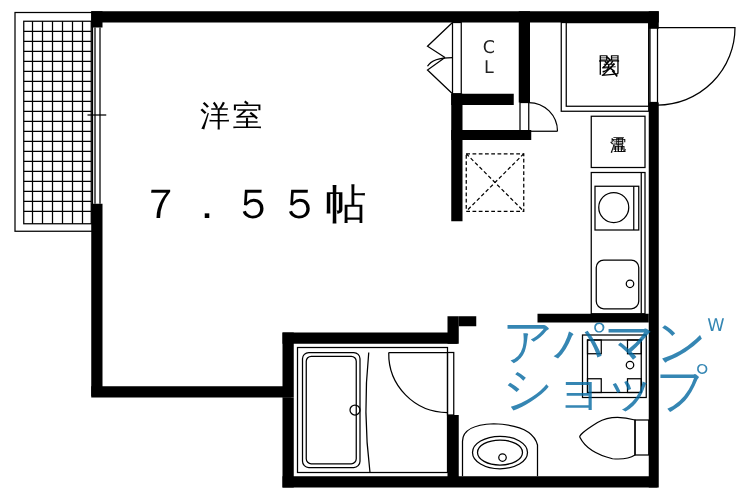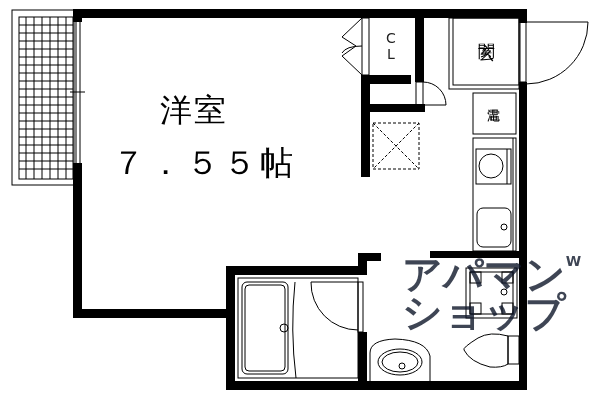--- a/index.html
+++ b/index.html
@@ -1,25 +1,25 @@
 <!DOCTYPE html>
 <html><head>
 <meta charset="utf-8">
 <style>
   html, body { margin:0; padding:0; background:#ffffff; }
   body { width:600px; height:400px; position:relative; overflow:hidden; font-family:"DejaVu Sans", sans-serif; }
   svg { position:absolute; left:0; top:0; }
   .label { position:absolute; color:#000; white-space:nowrap; line-height:1; }
-  .room-name { left:160px; top:94px; font-size:32px; letter-spacing:2px; }
+  .room-name { left:160px; top:81px; font-size:24px; letter-spacing:2px; }
   .room-size { left:112px; top:146px; font-size:33px; letter-spacing:4px; }
   .vert { writing-mode:vertical-rl; text-orientation:upright; }
   .cl { left:384px; top:30px; font-size:14px; color:#222; }
   .genkan { left:478px; top:30px; font-size:17px; }
   .denon { left:487px; top:99px; font-size:13px; }
-  .watermark { position:absolute; left:402px; top:255px; font-size:40px; font-weight:bold; color:#0f172a; opacity:0.8; line-height:0.95; }
+  .watermark { position:absolute; left:402px; top:255px; font-size:40px; font-weight:normal; color:#0369a1; opacity:0.8; line-height:0.95; }
   .watermark small { font-size:14px; vertical-align:top; }
 </style>
 </head>
 <body>
 
 <svg width="600" height="400" viewBox="0 0 600 400">
 
   <g>
     <rect x="12" y="10" width="62" height="175" fill="#fff" stroke="#000" stroke-width="1"></rect>
     <rect x="19" y="17" width="54" height="162" fill="#fff" stroke="#000" stroke-width="1"></rect>

